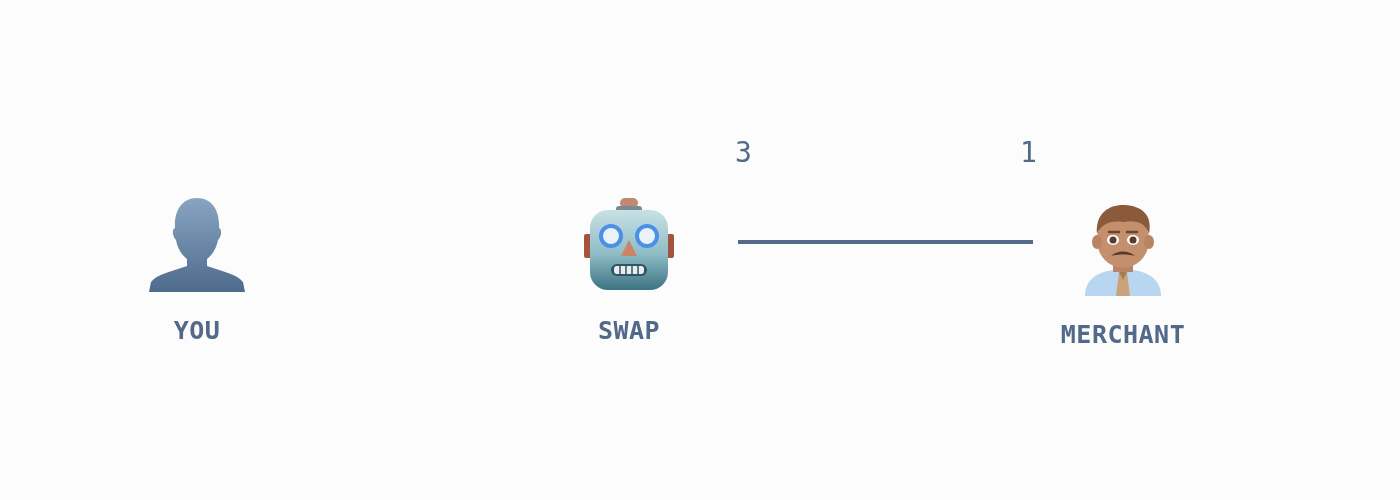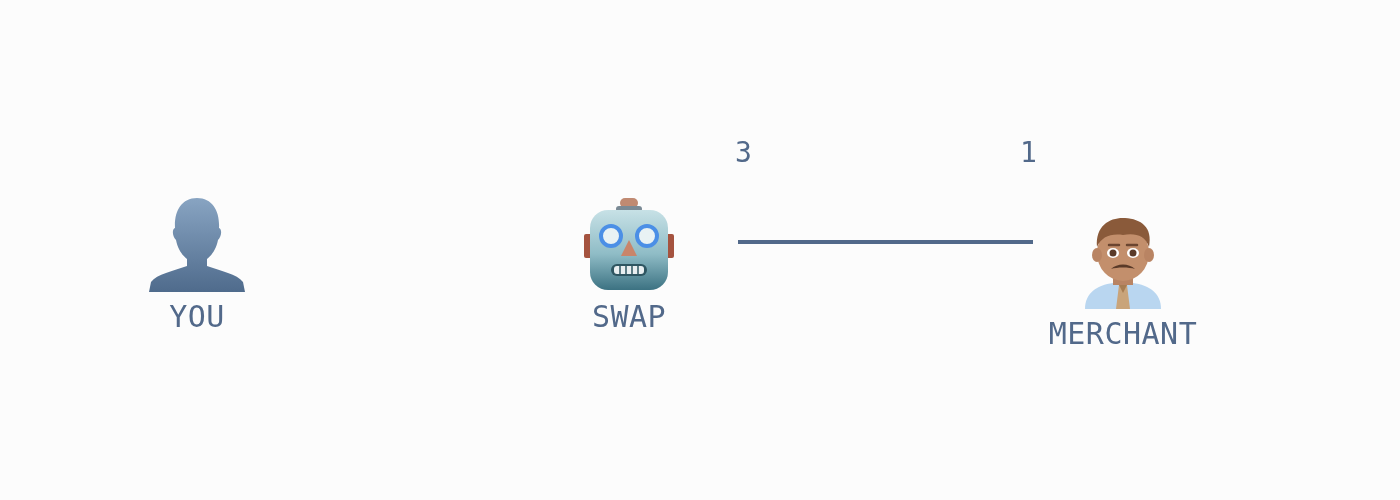--- a/index.html
+++ b/index.html
@@ -18,26 +18,26 @@
       align-items: center;
       width: 200px;
     }
     .emoji {
       height: 96px;
       display: flex;
       align-items: flex-end;
       justify-content: center;
     }
     .label {
-      margin-top: 8px;
-      font-size: 30px;
+      margin-top: 22px;
+      font-size: 25px;
       line-height: 34px;
       letter-spacing: 0.5px;
       text-align: center;
-      font-weight: 400;
+      font-weight: 700;
     }
     .num {
       position: absolute;
       font-size: 28px;
       font-weight: 500;
       color: #52698a;
     }
     .edge {
       position: absolute;
       height: 4px;
@@ -86,21 +86,21 @@
       <line x1="45" y1="70" x2="45" y2="78" stroke="#2e5561" stroke-width="1.5"></line>
       <line x1="51" y1="70" x2="51" y2="78" stroke="#2e5561" stroke-width="1.5"></line>
       <line x1="57" y1="70" x2="57" y2="78" stroke="#2e5561" stroke-width="1.5"></line>
     </svg>
   </div>
   <div class="label">
     <div>SWAP</div>
   </div>
 </div>
 
-<div class="node" style="left:1023px; top:213px;">
+<div class="node" style="left:1023px; top:200px;">
   <div class="emoji">
     <svg width="96" height="96" viewBox="0 0 96 96">
       <path d="M10 96 C10 80 22 72 38 70 L58 70 C74 72 86 80 86 96 Z" fill="#b9d6f0"></path>
       <polygon points="44,72 52,72 55,96 41,96" fill="#c9a47a"></polygon>
       <polygon points="44,72 52,72 48,80" fill="#a67c52"></polygon>
       <rect x="38" y="58" width="20" height="14" fill="#b98463"></rect>
       <ellipse cx="48" cy="40" rx="26" ry="28" fill="#c38f6c"></ellipse>
       <ellipse cx="22" cy="42" rx="5" ry="7" fill="#b98463"></ellipse>
       <ellipse cx="74" cy="42" rx="5" ry="7" fill="#b98463"></ellipse>
       <path d="M22 34 C20 12 36 4 50 5 C66 6 78 14 74 34 C70 22 60 20 48 22 C36 20 26 24 22 34 Z" fill="#8a5a3a"></path>

